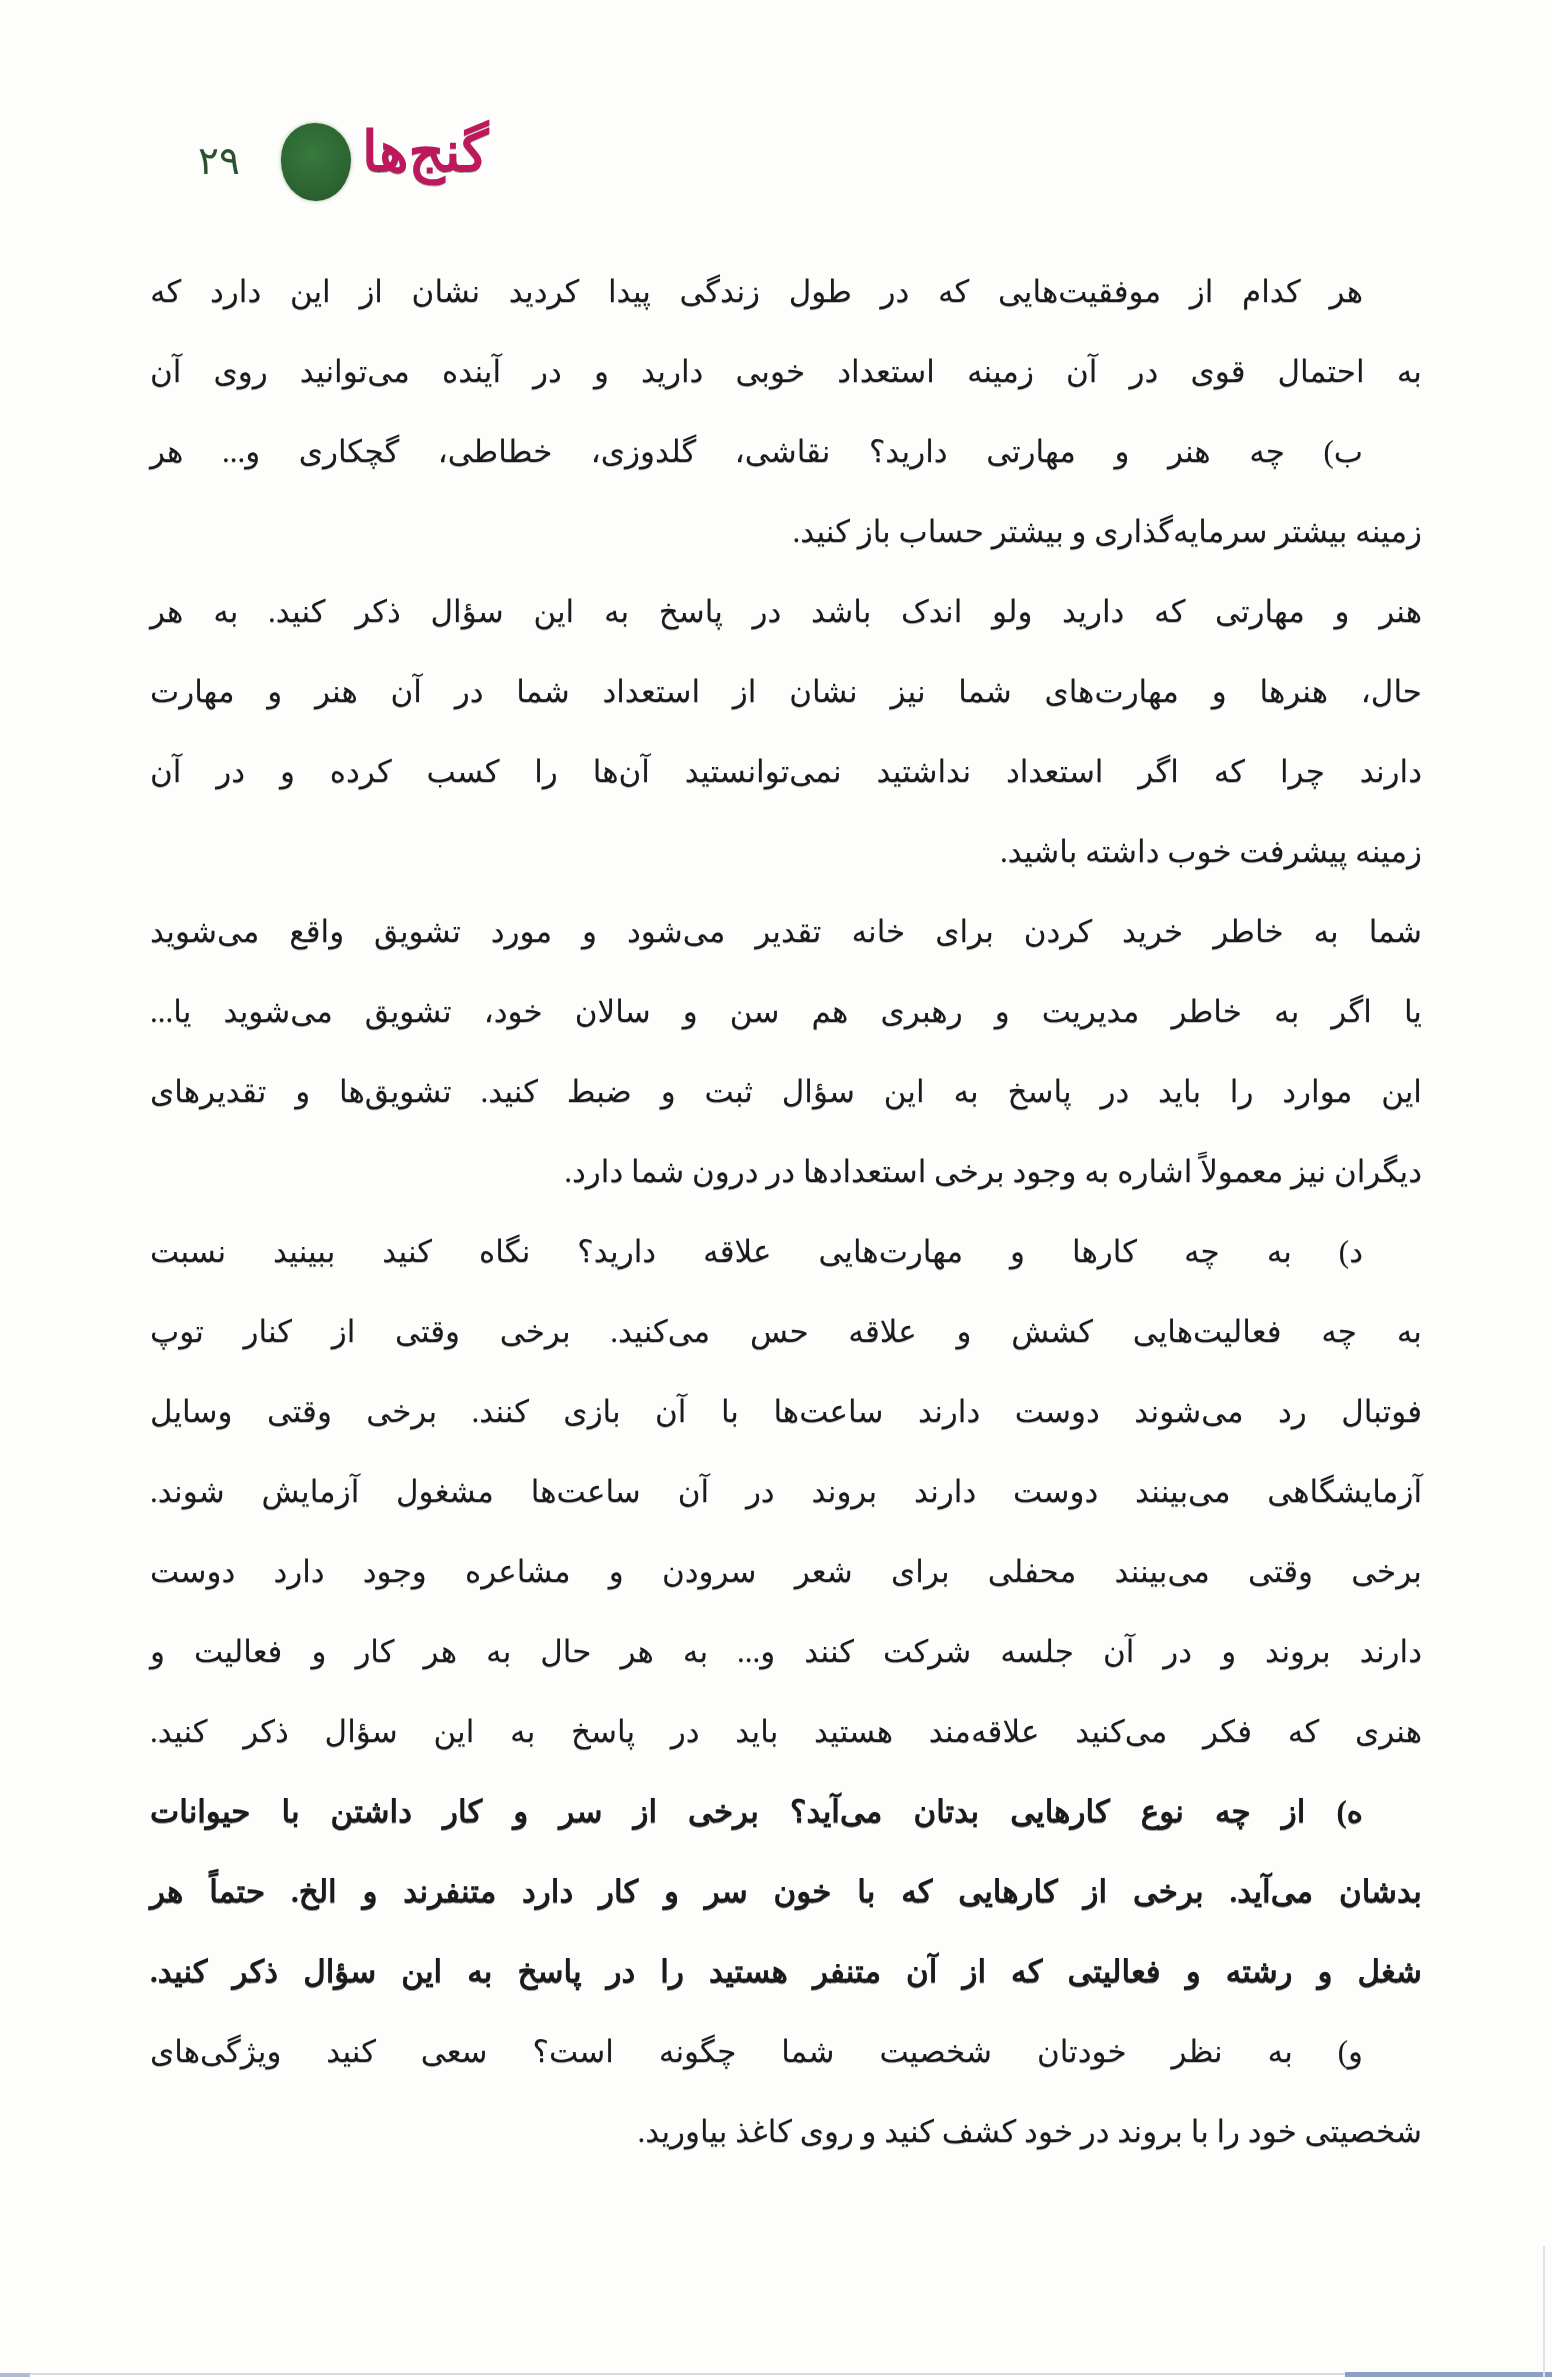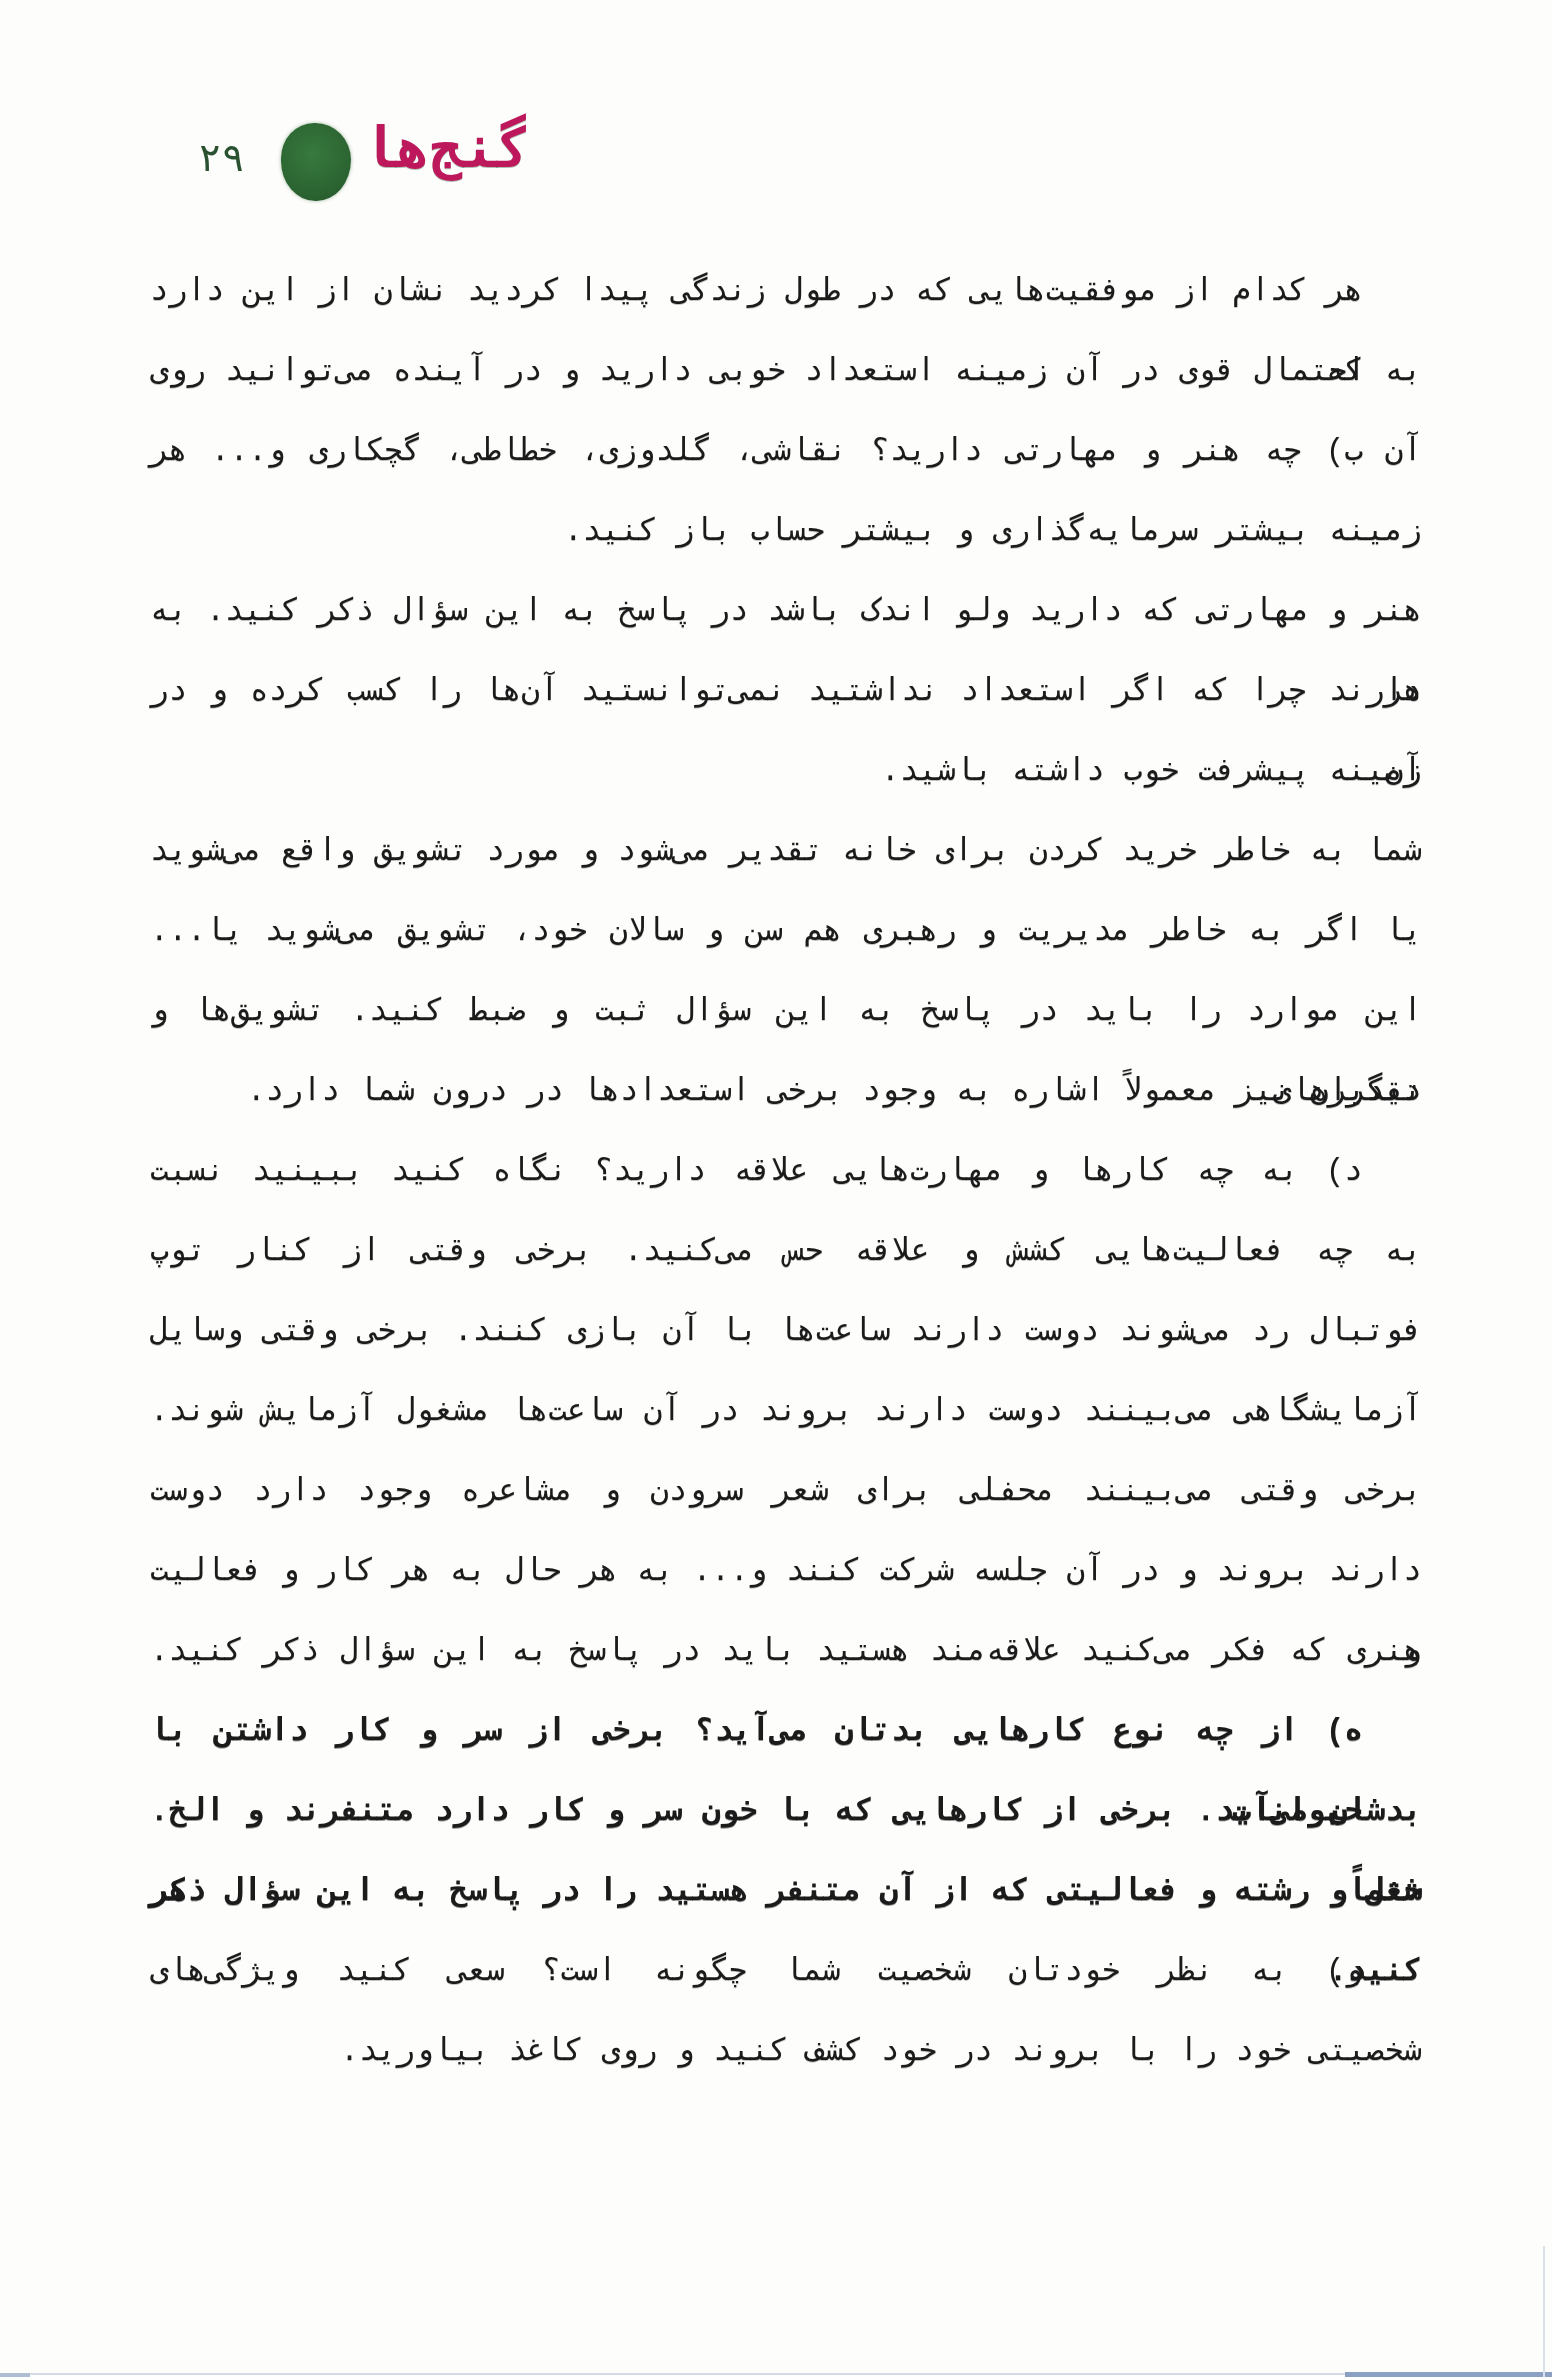--- a/index.html
+++ b/index.html
@@ -1,21 +1,21 @@
 <!DOCTYPE html>
 <html lang="fa" style="font-size:10px"><head>
 <meta charset="utf-8">
 <style>
   html,body{margin:0;padding:0;background:#e9e9e9;}
   .page{
     position:relative;
     width:1552px;height:2377px;
     background:#fdfdfb;
     overflow:hidden;
-    font-family:Liberation Mono, monospace;
+    font-family:Liberation Serif, serif;
   }
   
   .pagenum{
     position:absolute;
     left:198px;top:136px;
     font-size:39px;line-height:50px;
     color:#2a5230;
     direction:rtl;
   }
   .ornament{
@@ -83,20 +83,21 @@
   <div class="ornament"></div>
 
   <div class="booktitle">گنج‌ها</div>
 
   <div class="textblock" id="textblock">
       <div class="line indent">هر کدام از موفقیت‌هایی که در طول زندگی پیدا کردید نشان از این دارد که</div>
       <div class="line">به احتمال قوی در آن زمینه استعداد خوبی دارید و در آینده می‌توانید روی آن</div>
       <div class="line indent">ب) چه هنر و مهارتی دارید؟ نقاشی، گلدوزی، خطاطی، گچکاری و... هر</div>
       <div class="line endline">زمینه بیشتر سرمایه‌گذاری و بیشتر حساب باز کنید.</div>
       <div class="line">هنر و مهارتی که دارید ولو اندک باشد در پاسخ به این سؤال ذکر کنید. به هر</div>
+      <div class="line">حال، هنرها و مهارت‌های شما نیز نشان از استعداد شما در آن هنر و مهارت</div>
       <div class="line">دارند چرا که اگر استعداد نداشتید نمی‌توانستید آن‌ها را کسب کرده و در آن</div>
       <div class="line endline">زمینه پیشرفت خوب داشته باشید.</div>
       <div class="line">شما به خاطر خرید کردن برای خانه تقدیر می‌شود و مورد تشویق واقع می‌شوید</div>
       <div class="line">یا اگر به خاطر مدیریت و رهبری هم سن و سالان خود، تشویق می‌شوید یا...</div>
       <div class="line">این موارد را باید در پاسخ به این سؤال ثبت و ضبط کنید. تشویق‌ها و تقدیرهای</div>
       <div class="line endline">دیگران نیز معمولاً اشاره به وجود برخی استعدادها در درون شما دارد.</div>
       <div class="line indent">د) به چه کارها و مهارت‌هایی علاقه دارید؟ نگاه کنید ببینید نسبت</div>
       <div class="line">به چه فعالیت‌هایی کشش و علاقه حس می‌کنید. برخی وقتی از کنار توپ</div>
       <div class="line">فوتبال رد می‌شوند دوست دارند ساعت‌ها با آن بازی کنند. برخی وقتی وسایل</div>
       <div class="line">آزمایشگاهی می‌بینند دوست دارند بروند در آن ساعت‌ها مشغول آزمایش شوند.</div>

